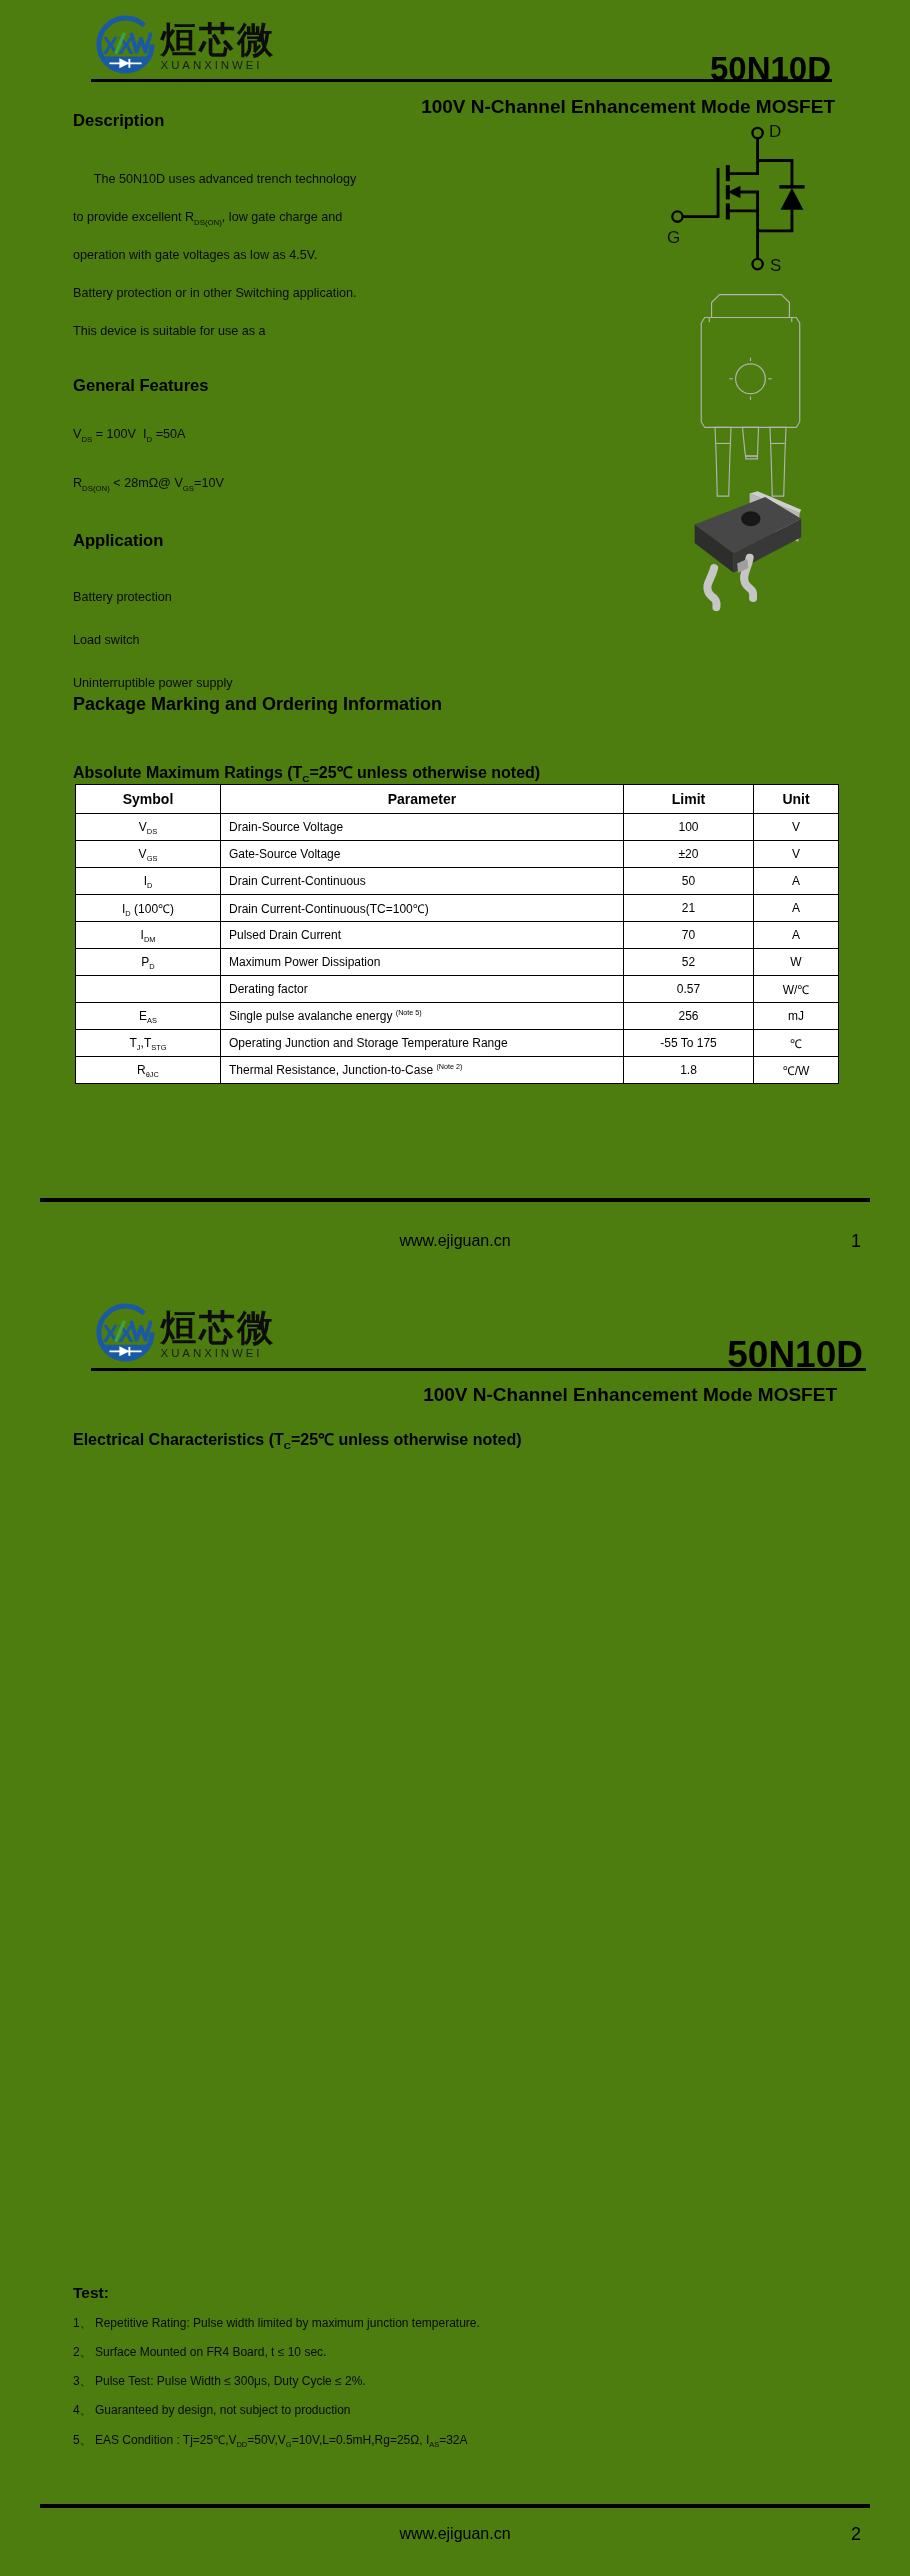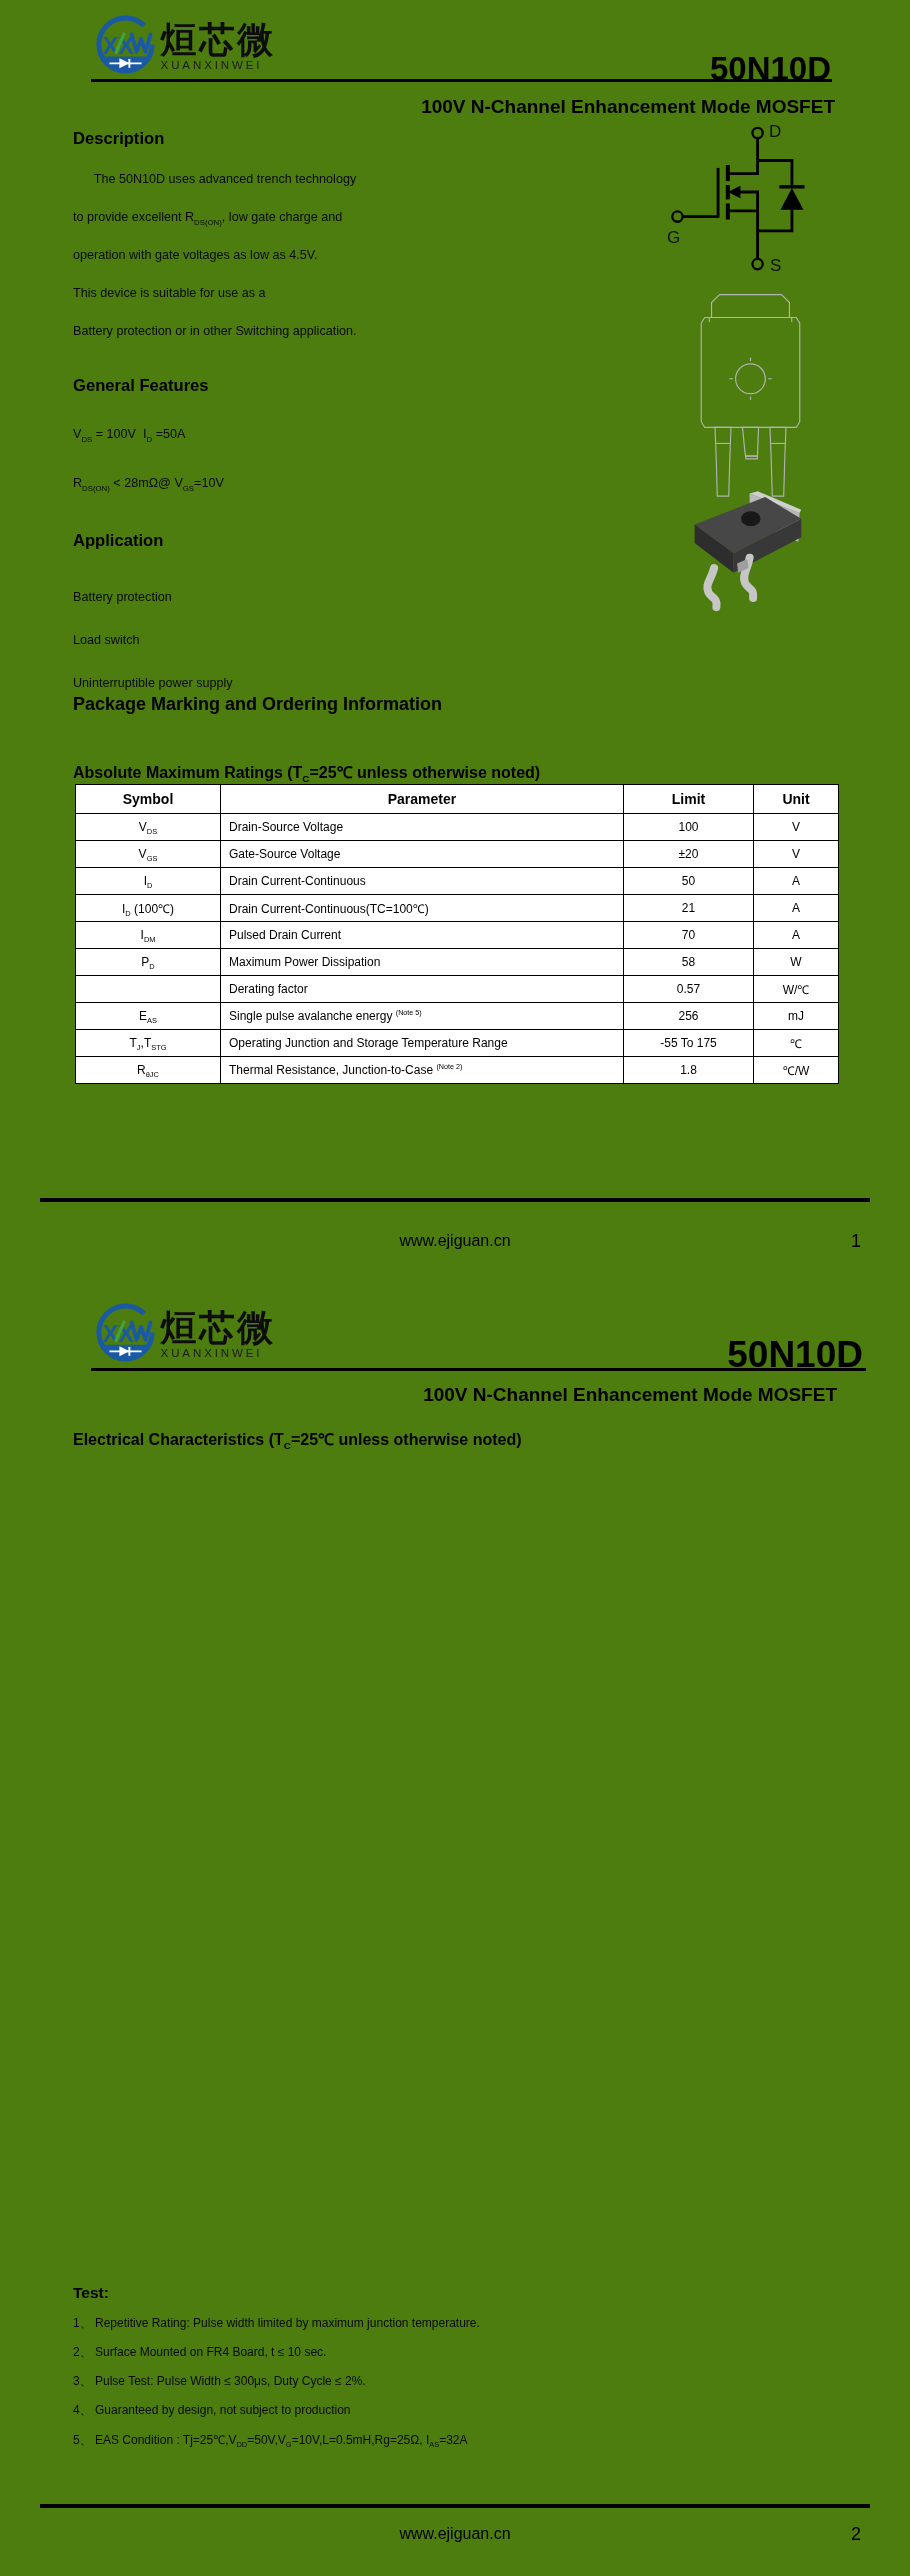--- a/index.html
+++ b/index.html
@@ -81,27 +81,27 @@
     <div class="logo-text">
       <div class="logo-cn">烜芯微</div>
       <div class="logo-en">XUANXINWEI</div>
     </div>
   </div>
 
   <div class="part-number pn1">50N10D</div>
   <div class="header-rule hr1"></div>
   <div class="subtitle st1">100V N-Channel Enhancement Mode MOSFET</div>
 
-  <div class="sec-heading" style="top:129px;">Description</div>
+  <div class="sec-heading" style="top:111px;">Description</div>
   <div class="desc-lines">
     <div class="body-line indent">The  50N10D uses advanced trench technology</div>
     <div class="body-line">to provide excellent R<sub>DS(ON)</sub>, low gate charge and</div>
     <div class="body-line">operation with gate voltages as low as 4.5V.</div>
+    <div class="body-line">Battery protection or in other Switching application.</div>
     <div class="body-line">This device is suitable for use as a</div>
-    <div class="body-line">Battery protection or in other Switching application.</div>
   </div>
 
   <div class="sec-heading" style="top:376px;">General Features</div>
   <div class="gf-lines">
     <div class="body-line">V<sub>DS</sub> = 100V &nbsp;I<sub>D</sub> =50A</div>
     <div class="body-line">R<sub>DS(ON)</sub> &lt; 28mΩ@ V<sub>GS</sub>=10V</div>
   </div>
 
   <div class="sec-heading" style="top:531px;">Application</div>
   <div class="app-lines">
@@ -155,21 +155,21 @@
         </tr>
         <tr>
           <td class="col-symbol">I<sub>DM</sub></td>
           <td class="col-parameter">Pulsed Drain Current</td>
           <td class="col-limit">70</td>
           <td class="col-unit">A</td>
         </tr>
         <tr>
           <td class="col-symbol">P<sub>D</sub></td>
           <td class="col-parameter">Maximum Power Dissipation</td>
-          <td class="col-limit">58</td>
+          <td class="col-limit">52</td>
           <td class="col-unit">W</td>
         </tr>
         <tr>
           <td class="col-symbol"></td>
           <td class="col-parameter">Derating factor</td>
           <td class="col-limit">0.57</td>
           <td class="col-unit">W/℃</td>
         </tr>
         <tr>
           <td class="col-symbol">E<sub>AS</sub></td>

